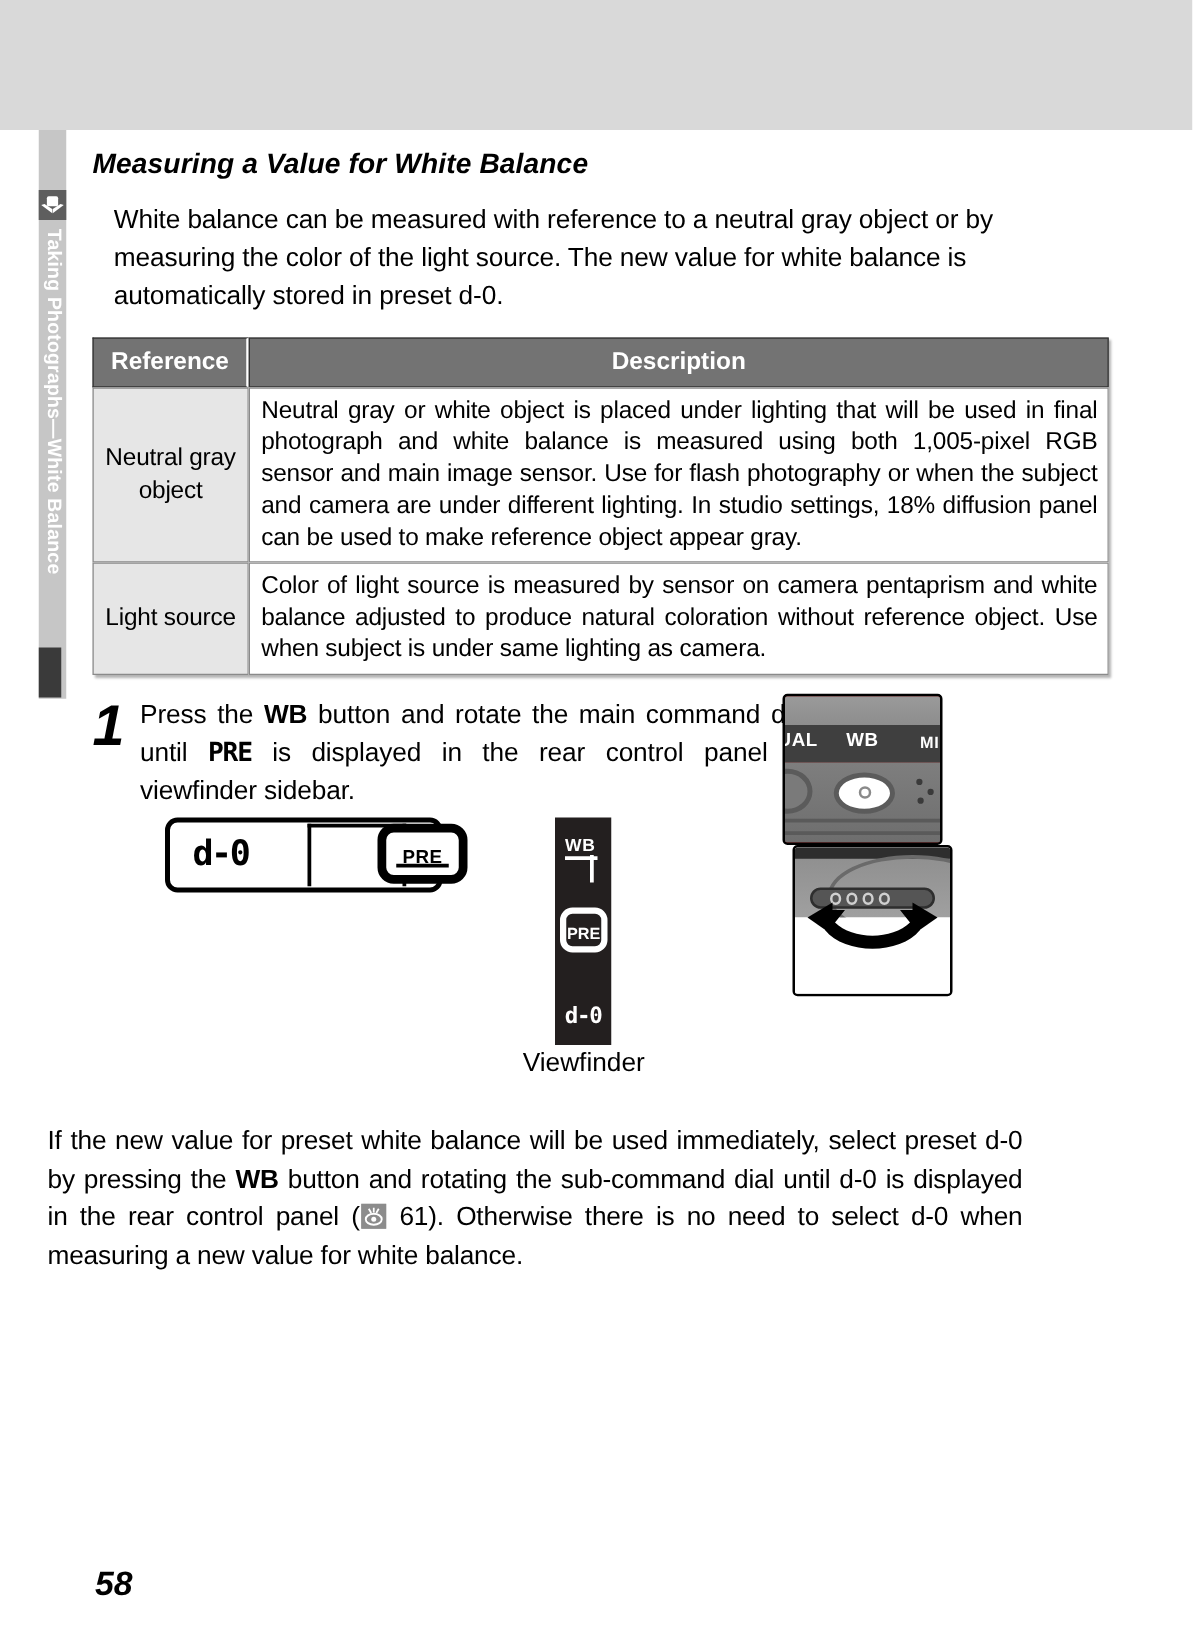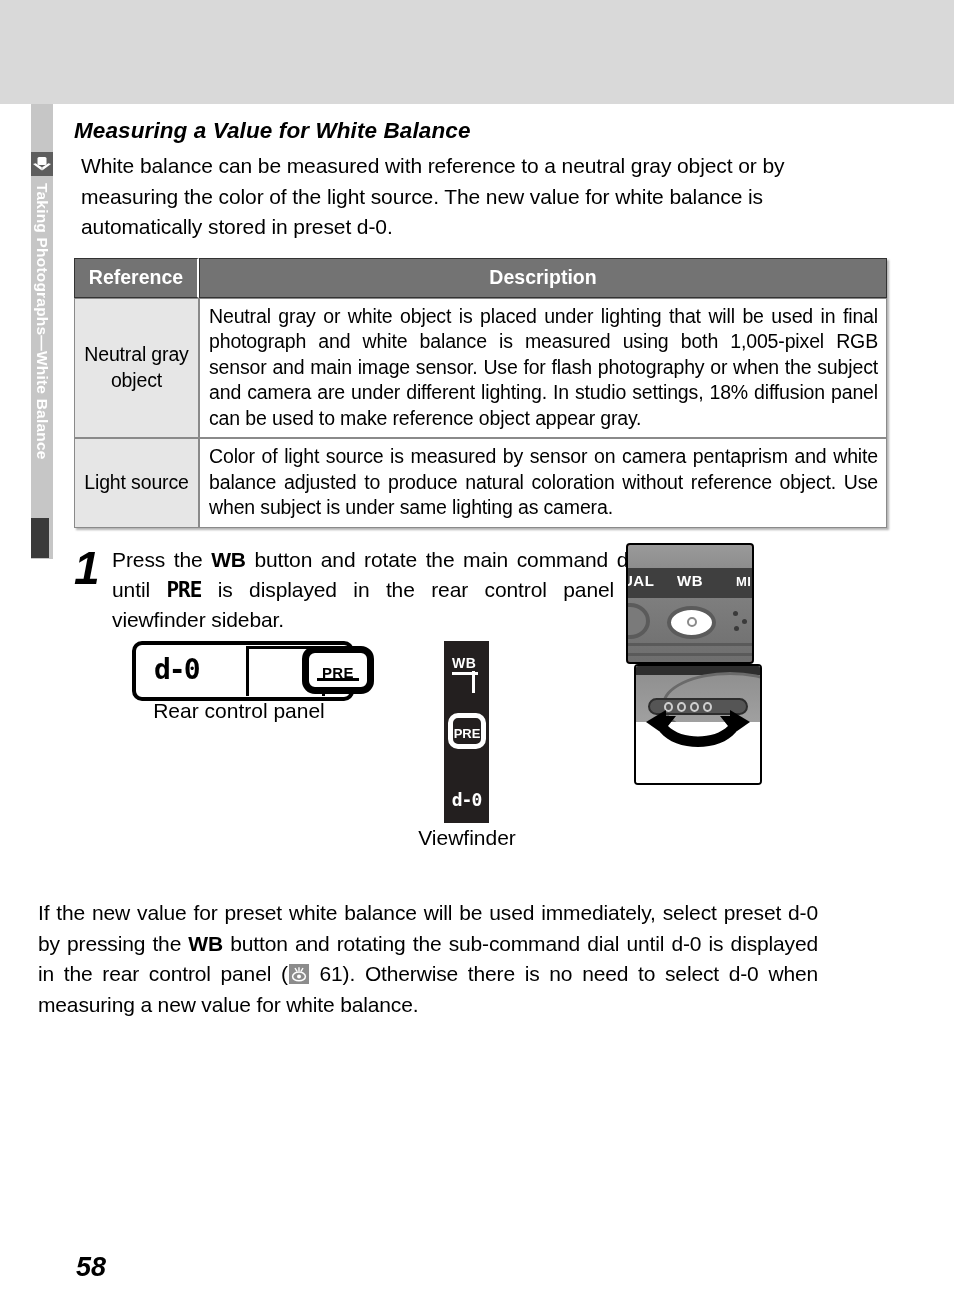--- a/index.html
+++ b/index.html
@@ -81,21 +81,21 @@
   h1.section-title {
     font-size: 22.5px;
     font-style: italic;
     font-weight: bold;
     margin: 0 0 5px 0;
     letter-spacing: 0.1px;
   }
   p.intro {
     font-size: 21px;
     line-height: 30.5px;
-    margin: 7px;
+    margin: 17px;
     letter-spacing: -0.1px;
   }
 
   
   table.wb-table {
     margin-top: 15px;
     border-collapse: separate;
     border-spacing: 0;
     width: 813px;
     table-layout: fixed;
@@ -387,21 +387,20 @@
 
   <div class="diagrams">
 
     <div class="rear-panel">
       <div class="rp-d0 lcdfont">d-0</div>
       <div class="rp-box"></div>
       <div class="rp-pre">
         <span>PRE</span>
       </div>
     </div>
-    <div class="rear-caption">Rear control panel</div>
 
     <div class="viewfinder">
       <div class="vf-wb">WB</div>
       <div class="vf-tick"></div>
       <div class="vf-pre">
         <span>PRE</span>
       </div>
       <div class="vf-d0">d-0</div>
     </div>
     <div class="vf-caption">Viewfinder</div>

